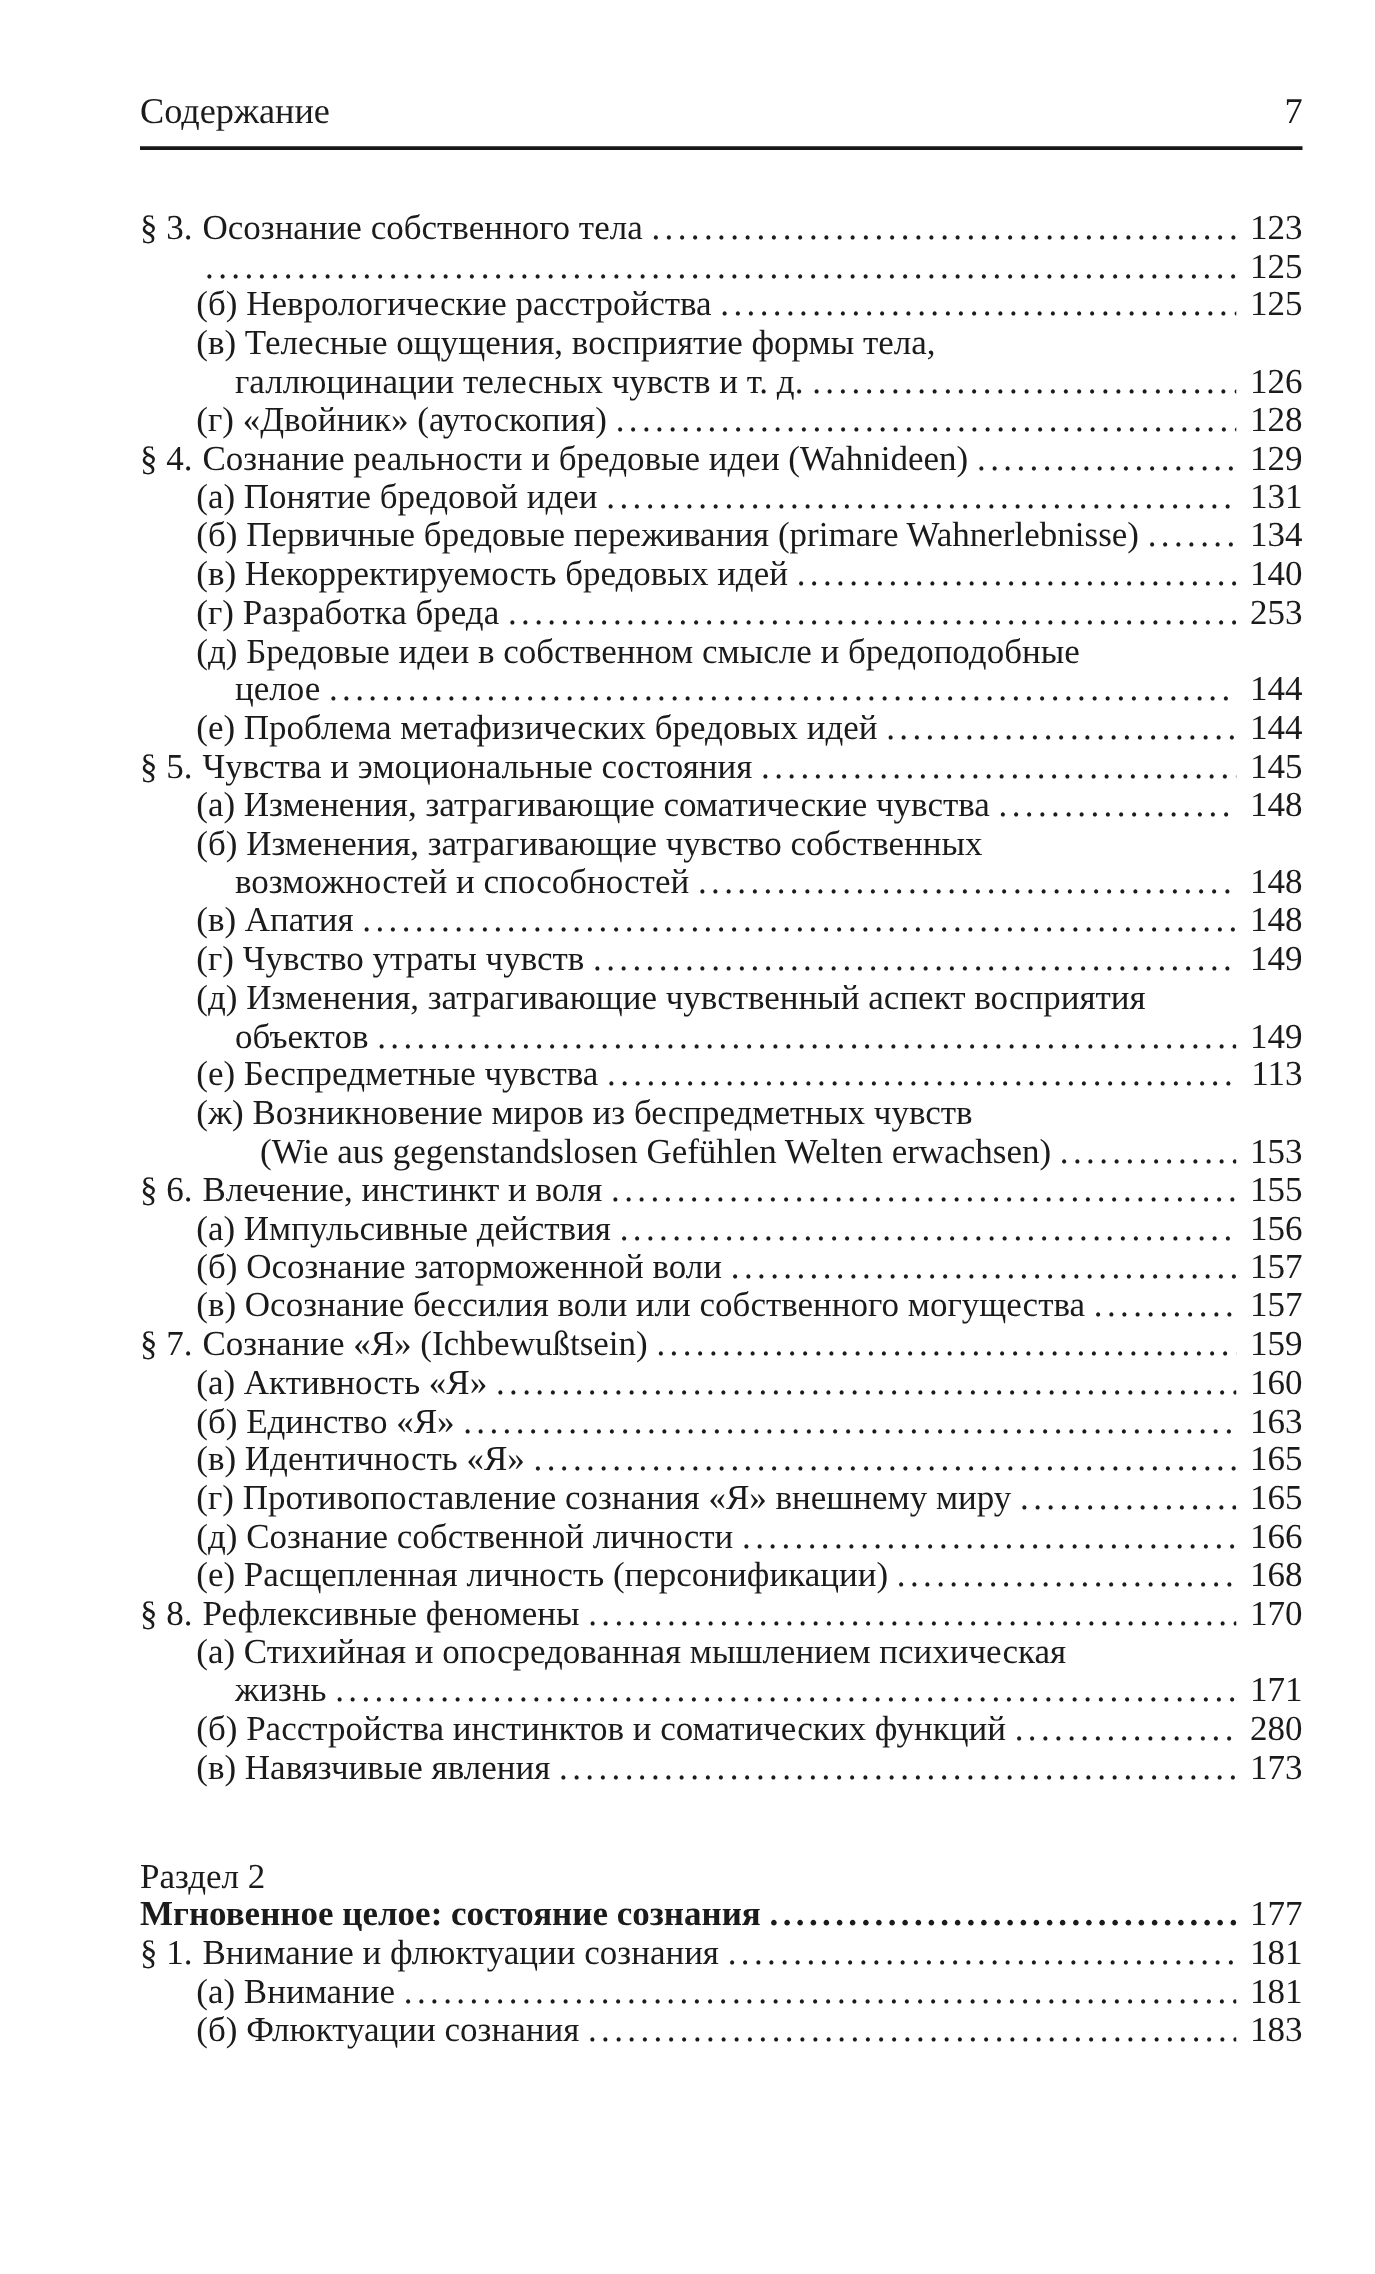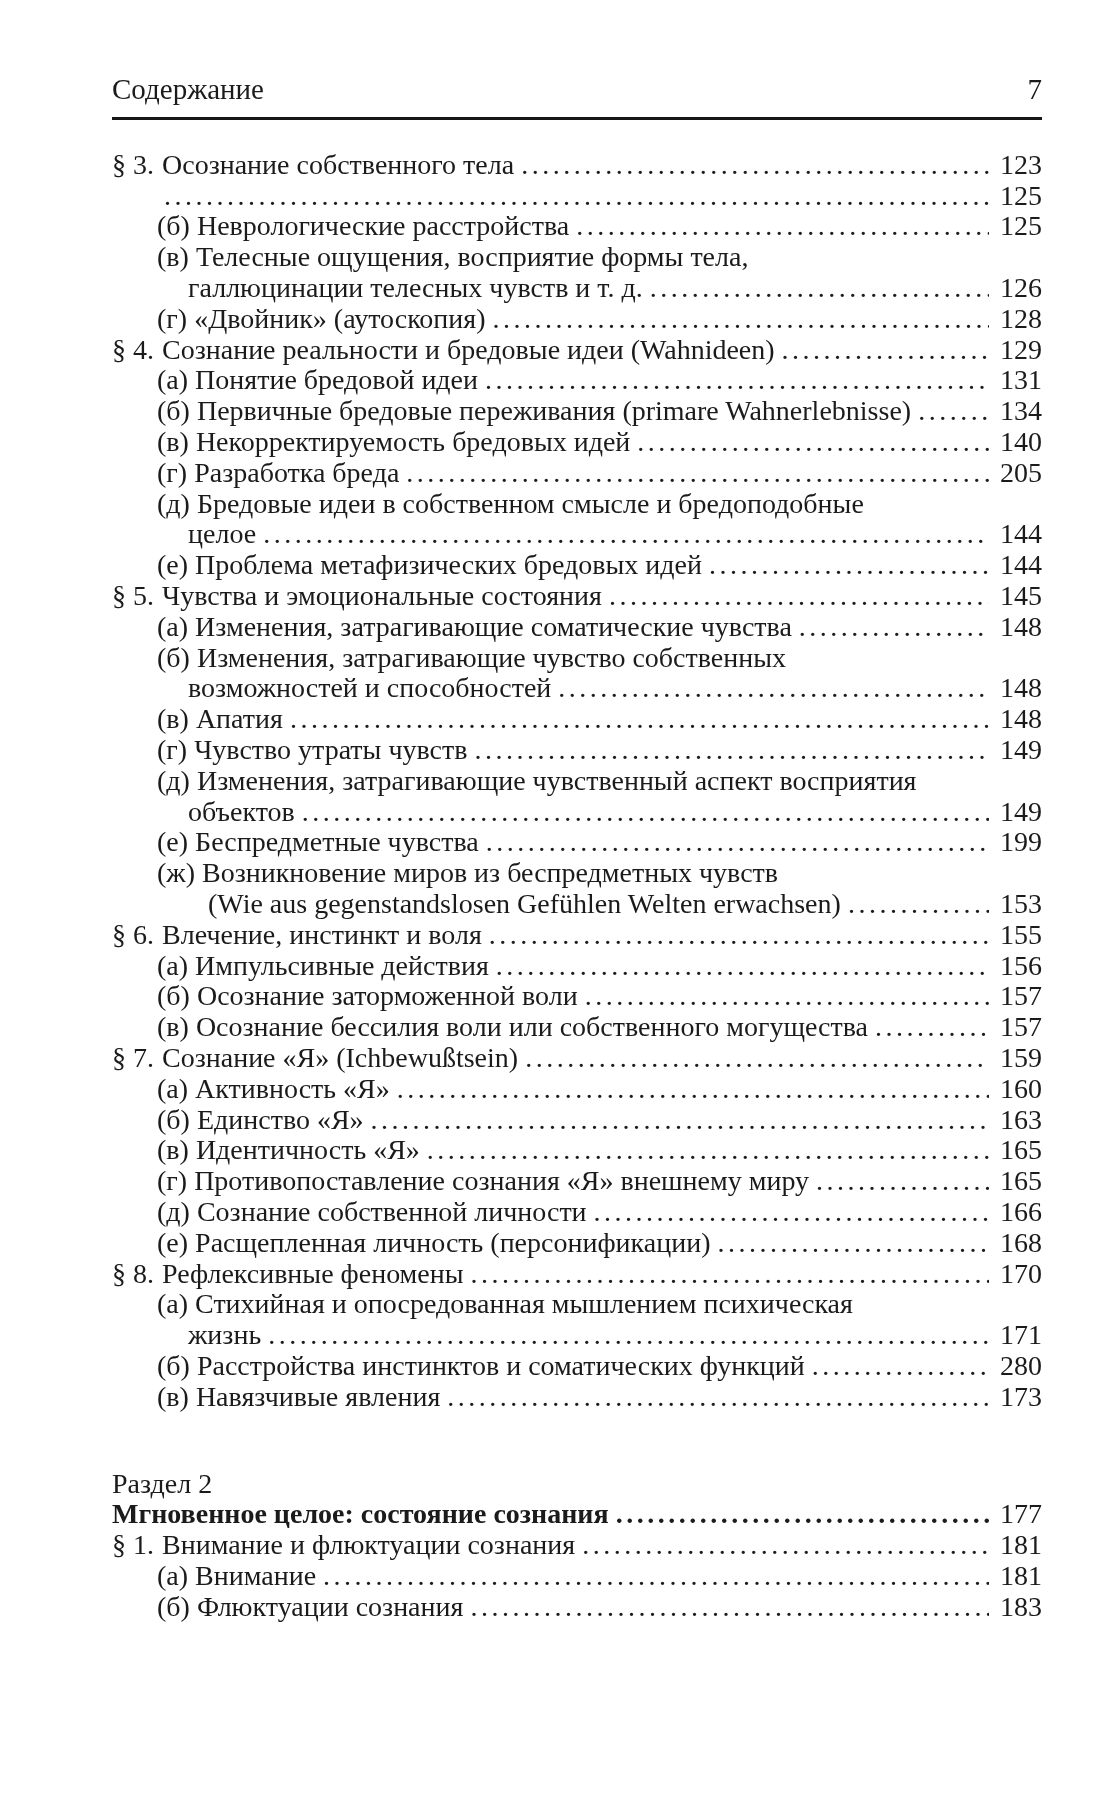--- a/index.html
+++ b/index.html
@@ -12,21 +12,21 @@
     color:#1b1b1b;
     box-sizing:border-box;
     padding:74px 58px 0 112px;
     border-radius:17px;
   }
   .header{
     display:flex;justify-content:space-between;align-items:baseline;
     font-size:29px;line-height:1.1;
   }
   .rule{height:3px;background:#171717;margin-top:11px;}
-  .toc{margin-top:30px;font-size:28px;}
+  .toc{margin-top:48px;font-size:28px;}
   .row{display:flex;align-items:baseline;line-height:30.8px;}
   .row .t{white-space:nowrap;}
   .m-section{display:inline-block;width:50px;}
   .sub{padding-left:45px;}
   .cont{padding-left:76px;}
   .cont2{padding-left:96px;}
   .part-label{}
   .part-title{font-weight:bold;}
   .part-title .pg{font-weight:normal;}
   .gap{margin-top:56px;}
@@ -93,21 +93,21 @@
         <span class="pg">134</span>
       </div>
       <div class="row sub">
         <span class="t"><span>(в)</span> Некорректируемость бредовых идей</span>
         <span class="leader"></span>
         <span class="pg">140</span>
       </div>
       <div class="row sub">
         <span class="t"><span>(г)</span> Разработка бреда</span>
         <span class="leader"></span>
-        <span class="pg">205</span>
+        <span class="pg">253</span>
       </div>
       <div class="row sub">
         <span class="t"><span>(д)</span> Бредовые идеи в собственном смысле и бредоподобные</span>
       </div>
       <div class="row cont">
         <span class="t">целое</span>
         <span class="leader"></span>
         <span class="pg">144</span>
       </div>
       <div class="row sub">
@@ -147,21 +147,21 @@
         <span class="t"><span>(д)</span> Изменения, затрагивающие чувственный аспект восприятия</span>
       </div>
       <div class="row cont">
         <span class="t">объектов</span>
         <span class="leader"></span>
         <span class="pg">149</span>
       </div>
       <div class="row sub">
         <span class="t"><span>(е)</span> Беспредметные чувства</span>
         <span class="leader"></span>
-        <span class="pg">199</span>
+        <span class="pg">113</span>
       </div>
       <div class="row sub">
         <span class="t"><span>(ж)</span> Возникновение миров из беспредметных чувств</span>
       </div>
       <div class="row cont2">
         <span class="t">(Wie aus gegenstandslosen Gefühlen Welten erwachsen)</span>
         <span class="leader"></span>
         <span class="pg">153</span>
       </div>
       <div class="row section">

